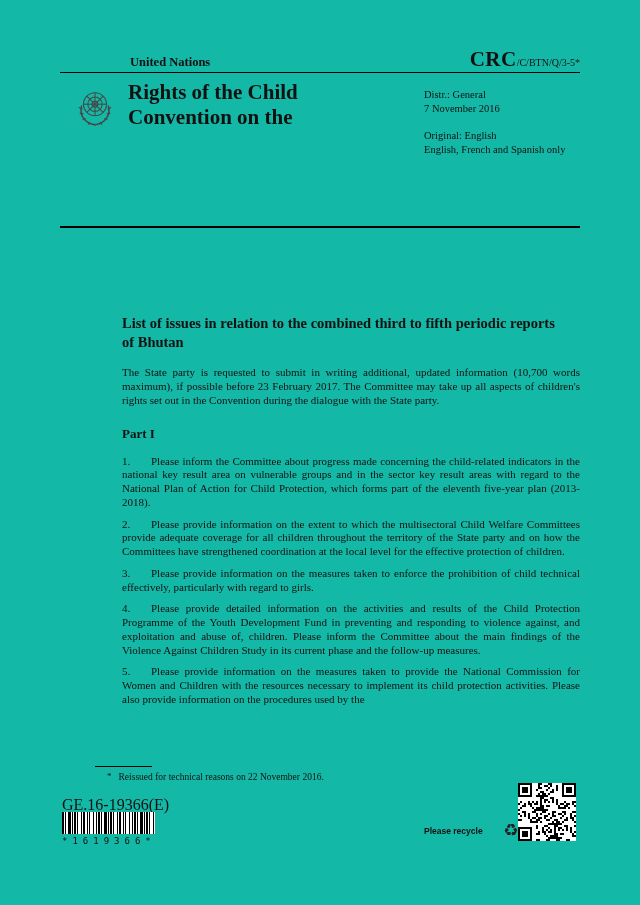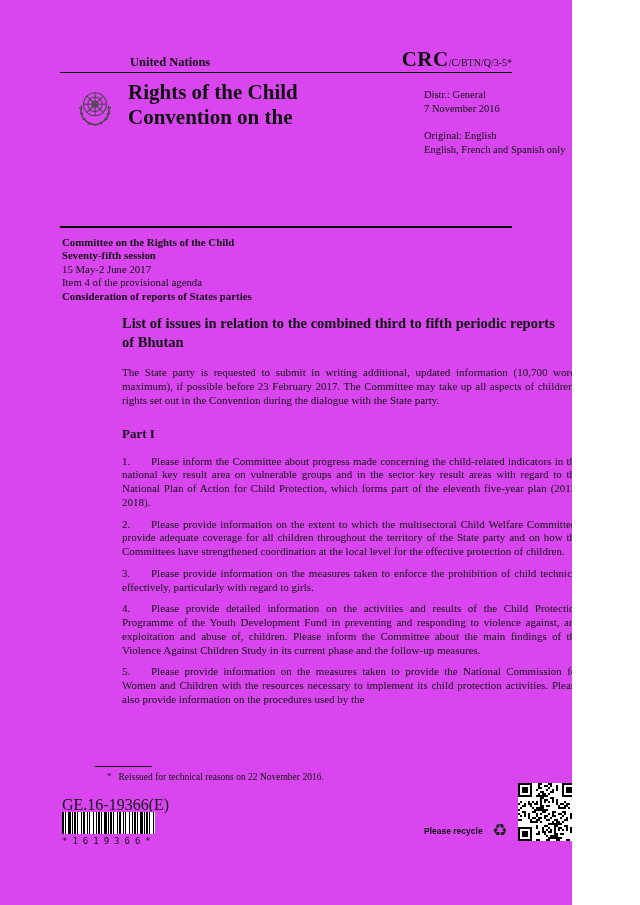--- a/index.html
+++ b/index.html
@@ -1,19 +1,19 @@
 <!DOCTYPE html>
 <html><head>
 <meta charset="utf-8">
 <style>
   html,body{margin:0;padding:0;background:#ffffff;}
   .page{
     position:relative;
-    width:572px;height:905px;
-    background:#d946ef;
+    width:640px;height:905px;
+    background:#14b8a6;
     font-family:"Liberation Serif", serif;
     color:#111;
     overflow:hidden;
   }
   
   .org-name{
     position:absolute;left:130px;top:55px;
     font-size:12.5px;font-weight:bold;
   }
   .doc-symbol{
@@ -87,21 +87,21 @@
   }
   .barcode-text{
     position:absolute;left:62px;top:836px;
     font-family:"DejaVu Sans Mono", monospace;
     font-size:9px;letter-spacing:5px;
   }
   .recycle{
     position:absolute;left:424px;top:822px;
     font-family:"Liberation Sans", sans-serif;
     font-size:8.5px;font-weight:bold;
-    display:flex;align-items:center;gap:10px;
+    display:flex;align-items:center;gap:21px;
   }
   .recycle-icon{font-size:17px;line-height:1;font-family:"DejaVu Sans", sans-serif;color:#222;}
   .qr{position:absolute;left:518px;top:783px;width:58px;height:58px;}
 </style>
 </head>
 <body>
 
 <div class="page">
 
   <div class="org-name">United Nations</div>
@@ -143,27 +143,20 @@
   </div>
   <div class="mast-info">
     <div>Distr.: General</div>
     <div>7 November 2016</div>
     <div class="gap"></div>
     <div>Original: English</div>
     <div>English, French and Spanish only</div>
   </div>
   <div class="rule-thick"></div>
 
-  <div class="session">
-    <div class="b">Committee on the Rights of the Child</div>
-    <div class="b">Seventy-fifth session</div>
-    <div>15 May-2 June 2017</div>
-    <div>Item 4 of the provisional agenda</div>
-    <div class="b">Consideration of reports of States parties</div>
-  </div>
 
   <div class="body">
     <h1 class="doc-title">List of issues in relation to the combined third to fifth periodic reports of Bhutan</h1>
     <p class="intro">The State party is requested to submit in writing additional, updated information (10,700 words maximum), if possible before 23 February 2017. The Committee may take up all aspects of children's rights set out in the Convention during the dialogue with the State party.</p>
     <h2 class="part-heading">Part I</h2>
 
     <p class="numbered"><span class="num">1.</span><span>Please inform the Committee about progress made concerning the child-related indicators in the national key result area on vulnerable groups and in the sector key result areas with regard to the National Plan of Action for Child Protection, which forms part of the eleventh five-year plan (2013-2018).</span></p>
     <p class="numbered"><span class="num">2.</span><span>Please provide information on the extent to which the multisectoral Child Welfare Committees provide adequate coverage for all children throughout the territory of the State party and on how the Committees have strengthened coordination at the local level for the effective protection of children.</span></p>
     <p class="numbered"><span class="num">3.</span><span>Please provide information on the measures taken to enforce the prohibition of child technical effectively, particularly with regard to girls.</span></p>
     <p class="numbered"><span class="num">4.</span><span>Please provide detailed information on the activities and results of the Child Protection Programme of the Youth Development Fund in preventing and responding to violence against, and exploitation and abuse of, children. Please inform the Committee about the main findings of the Violence Against Children Study in its current phase and the follow-up measures.</span></p>

